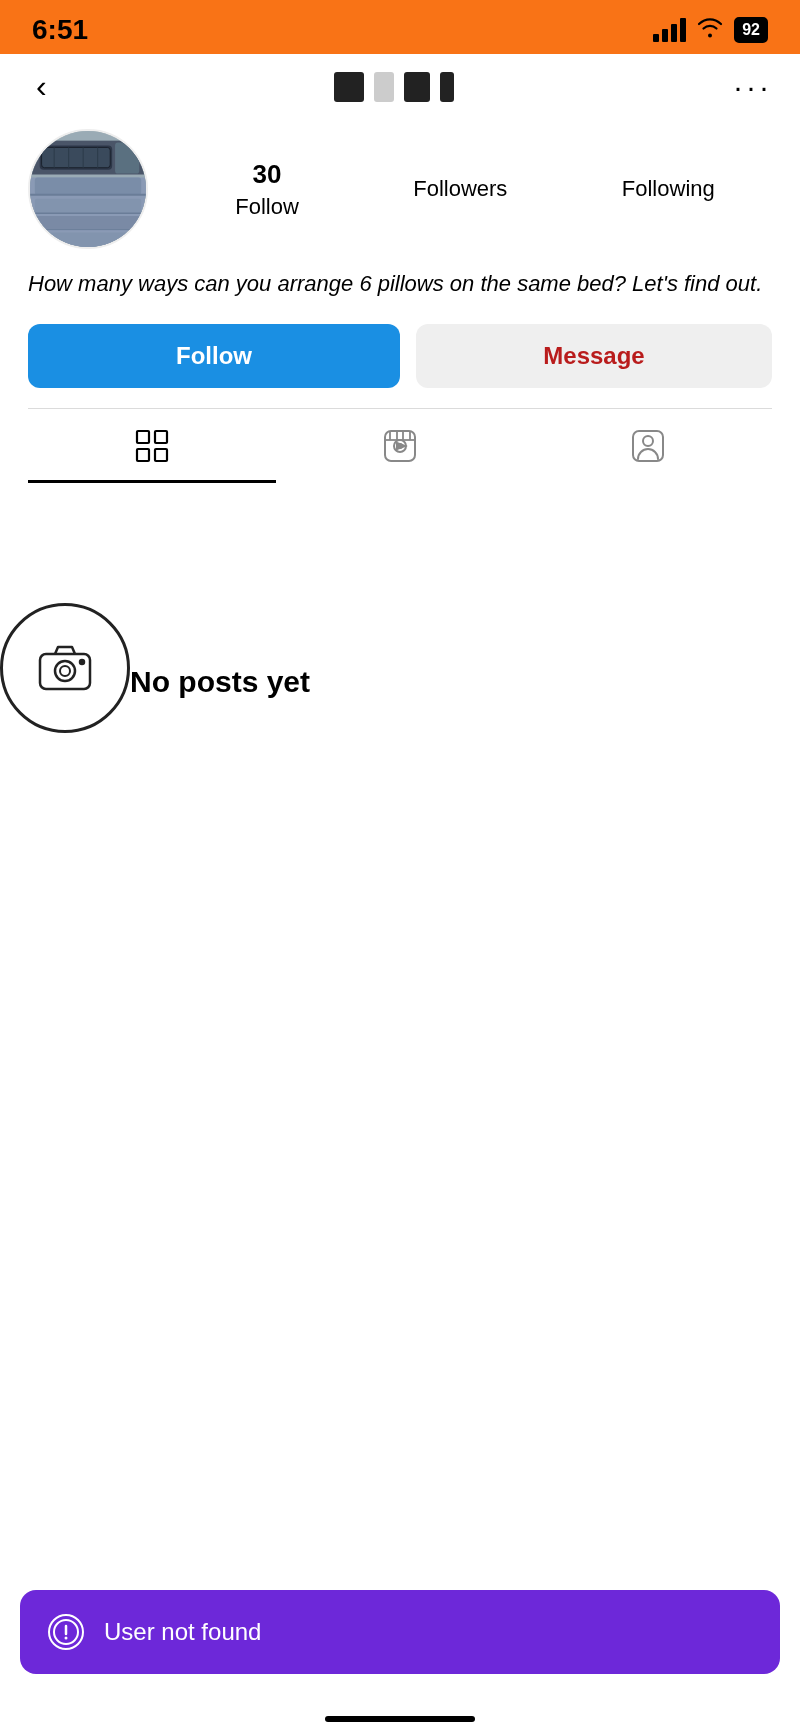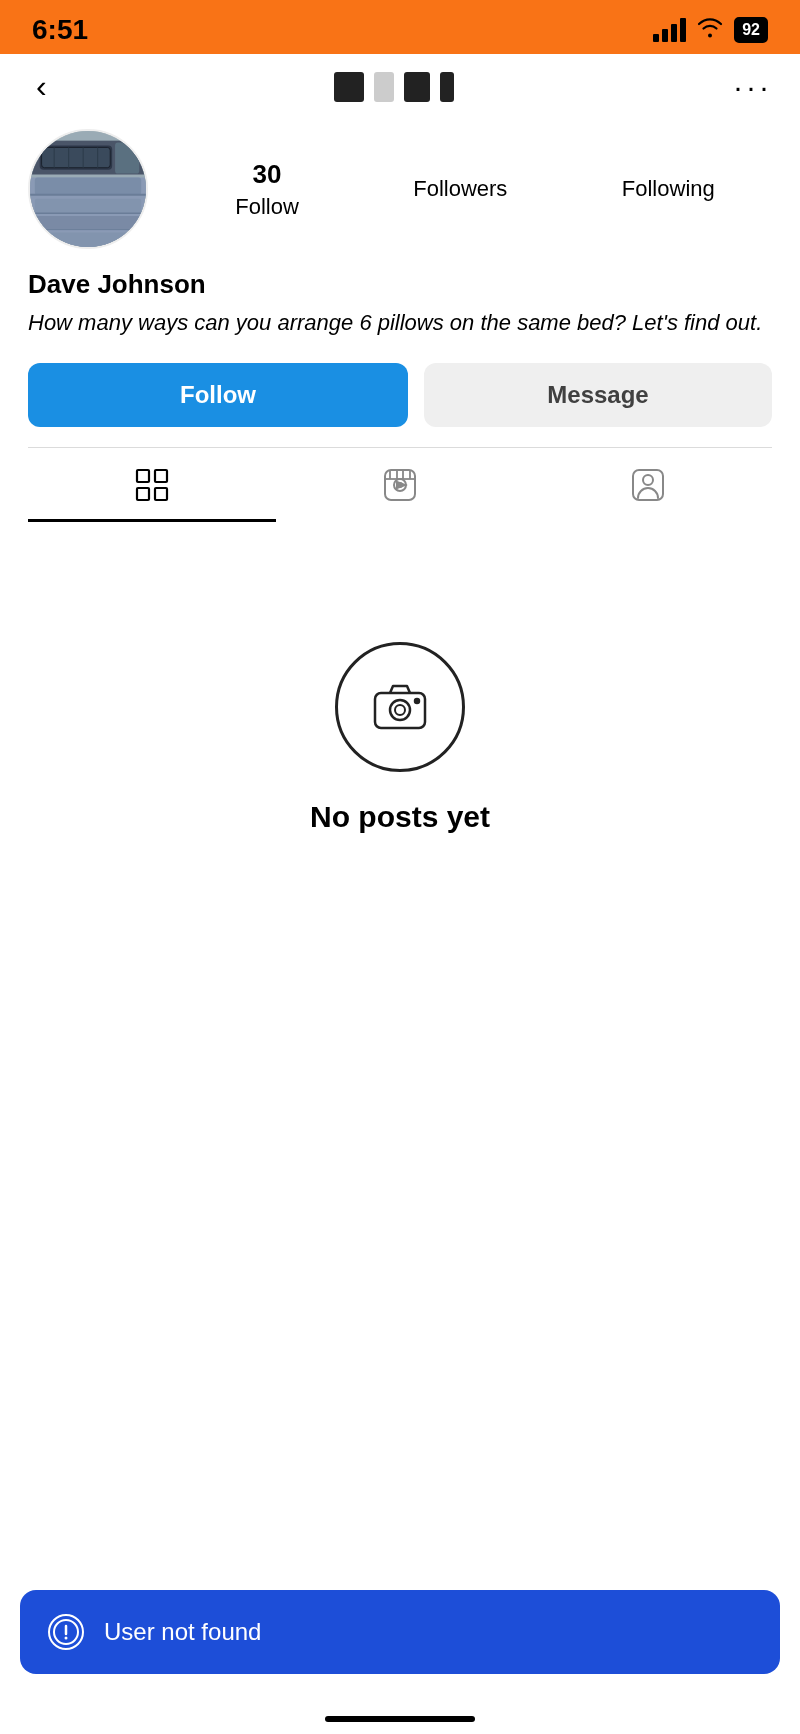--- a/index.html
+++ b/index.html
@@ -189,23 +189,23 @@
       color: #fff;
       font-size: 24px;
       font-weight: 600;
       border: none;
       border-radius: 12px;
       cursor: pointer;
       text-align: center;
     }
     .message-btn {
       flex: 1;
-      padding: 18px 0;
+      padding: 18px 8px;
       background: #efefef;
-      color: #404040;
+      color: #b91c1c;
       font-size: 24px;
       font-weight: 600;
       border: none;
       border-radius: 12px;
       cursor: pointer;
       text-align: center;
     }
 
     
     .tabs-container {
@@ -228,23 +228,23 @@
       bottom: 0;
       left: 0;
       right: 0;
       height: 3px;
       background: #000;
     }
 
     
     .content-area {
       display: flex;
-      flex-direction: column;
-      align-items: center;
-      justify-content: space-between;
+      flex-direction: row;
+      align-items: center;
+      justify-content: flex-start;
       padding: 120px 0 80px 0;
     }
     .no-posts-icon {
       width: 130px;
       height: 130px;
       border: 3px solid #222;
       border-radius: 65px;
       display: flex;
       align-items: center;
       justify-content: center;
@@ -255,21 +255,21 @@
       font-weight: 700;
       color: #000;
     }
 
     
     .toast-bar {
       position: fixed;
       bottom: 60px;
       left: 20px;
       right: 20px;
-      background: #1d4ed8;
+      background: #6d28d9;
       border-radius: 16px;
       display: flex;
       align-items: center;
       gap: 20px;
       padding: 24px 28px;
       z-index: 100;
     }
     .toast-icon {
       width: 36px;
       height: 36px;
@@ -396,21 +396,20 @@
       </div>
       <div class="stat-item">
         <span class="stat-label">Followers</span>
       </div>
       <div class="stat-item">
         <span class="stat-label">Following</span>
       </div>
     </div>
   </div>
 
-  <div class="profile-name">Dave Johnson</div>
   <div class="profile-bio">How many ways can you arrange 6 pillows on the same bed? Let's find out.</div>
 
   <div class="action-buttons">
     <button class="follow-btn">Follow</button>
     <button class="message-btn">Message</button>
   </div>
 
   <div class="tabs-container">
 
     <div class="tab-item active">

